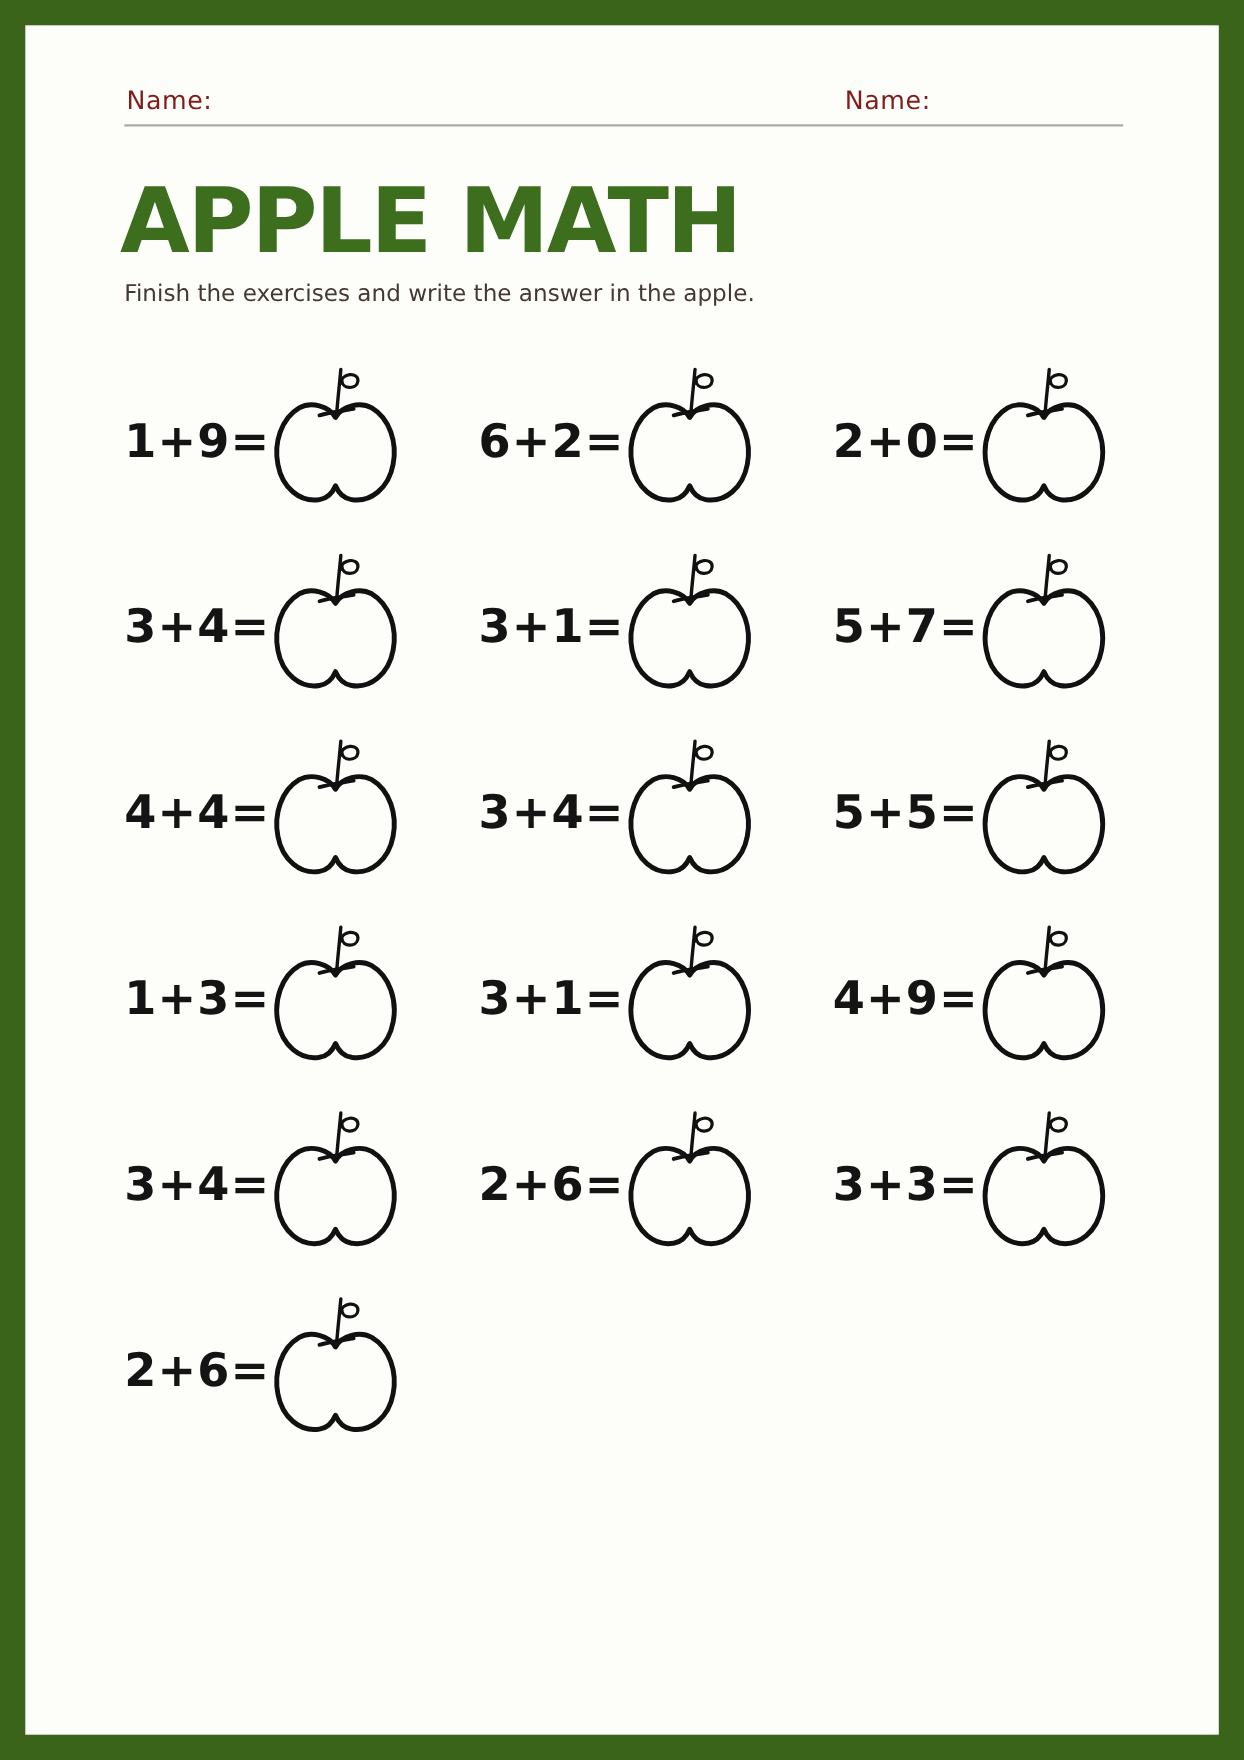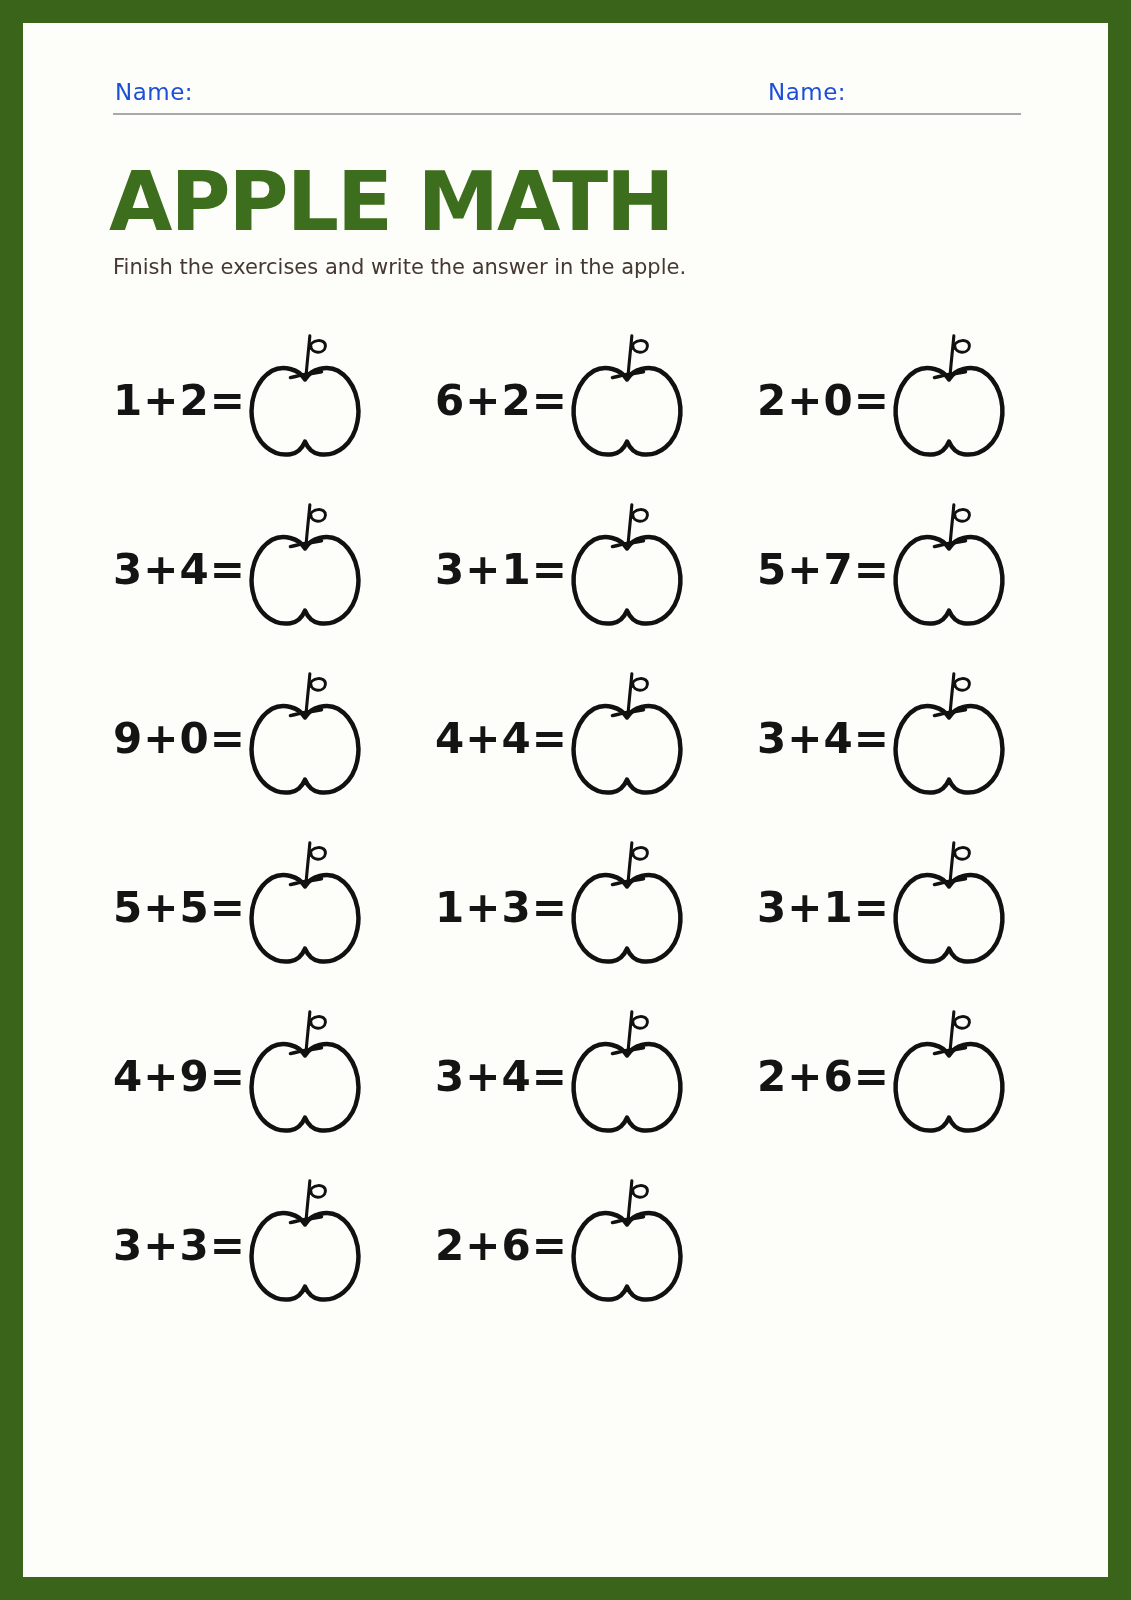--- a/index.html
+++ b/index.html
@@ -25,21 +25,21 @@
   .header{
     position:relative;
     margin:50px 0 0 90px;
     width:908px;
     height:42px;
     border-bottom:2px solid var(--line-gray);
   }
   .hdr-label{
     position:absolute;bottom:8px;
     font-size:23px;
-    color:#1d4ed8;
+    color:#7f1d1d;
     letter-spacing:0.5px;
   }
   .name-label{left:2px;}
   .date-label{left:655px;}
   
   .title{
     margin:46px 16px 0 86px;
     font-size:82px;
     line-height:1.0;
     font-weight:bold;
@@ -103,21 +103,21 @@
     <span class="hdr-label name-label">Name:</span>
     <span class="hdr-label date-label">Name:</span>
   </div>
 
   <div class="title">APPLE MATH</div>
   <div class="subtitle">Finish the exercises and write the answer in the apple.</div>
 
   <div class="grid">
 
     <div class="cell">
-      <span class="plabel">1+2=</span>
+      <span class="plabel">1+9=</span>
       <svg class="apple" viewBox="0 0 120 132">
           <use href="#apple-shape"></use>
         </svg>
     </div>
 
     <div class="cell">
       <span class="plabel">6+2=</span>
       <svg class="apple" viewBox="0 0 120 132">
           <use href="#apple-shape"></use>
         </svg>
@@ -141,26 +141,20 @@
           <use href="#apple-shape"></use>
         </svg>
     </div>
     <div class="cell">
       <span class="plabel">5+7=</span>
       <svg class="apple" viewBox="0 0 120 132">
           <use href="#apple-shape"></use>
         </svg>
     </div>
 
-    <div class="cell">
-      <span class="plabel">9+0=</span>
-      <svg class="apple" viewBox="0 0 120 132">
-          <use href="#apple-shape"></use>
-        </svg>
-    </div>
     <div class="cell">
       <span class="plabel">4+4=</span>
       <svg class="apple" viewBox="0 0 120 132">
           <use href="#apple-shape"></use>
         </svg>
     </div>
     <div class="cell">
       <span class="plabel">3+4=</span>
       <svg class="apple" viewBox="0 0 120 132">
           <use href="#apple-shape"></use>

